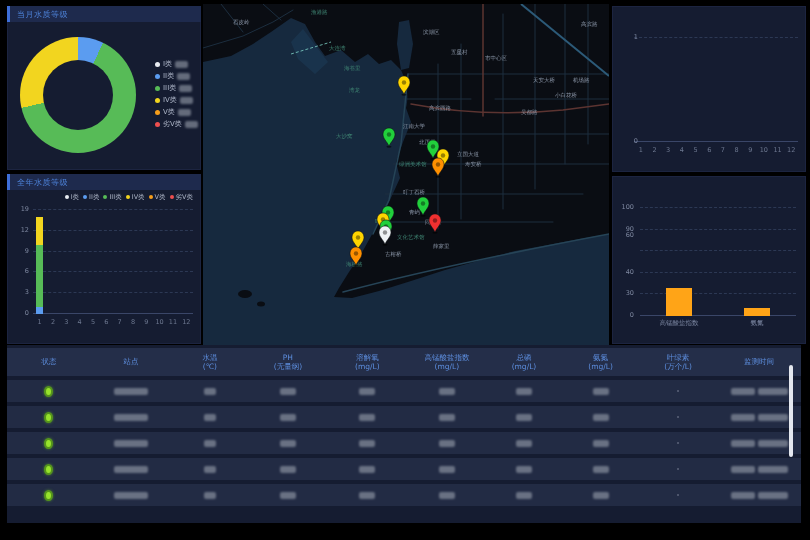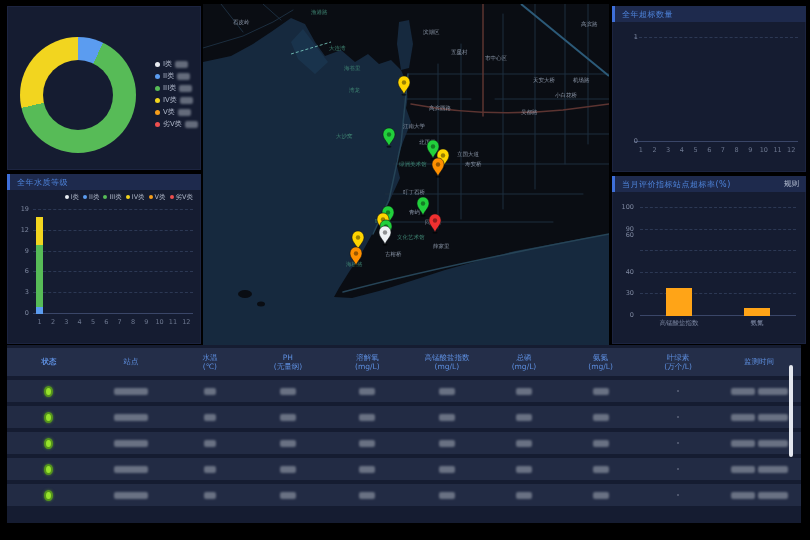--- a/index.html
+++ b/index.html
@@ -44,20 +44,23 @@
   .status-dot{width:9px;height:11px;border-radius:50%;background:#97e32c;border:2px solid #55941c;box-sizing:border-box;box-shadow:0 0 3px rgba(120,220,40,.5);}
   .scrollbar{position:absolute;right:8px;top:20px;width:4px;height:92px;background:#e4e7ee;border-radius:2px;}
   .timeblob{display:flex;gap:3px;align-items:center;}
 </style>
 </head>
 <body>
 
 <div class="stage">
 
   <section class="panel" style="left:7px;top:6px;width:194px;height:164px;">
+    <div class="panel-header">
+      <span class="panel-title">当月水质等级</span>
+    </div>
     <div class="donut" id="donut" style="background: conic-gradient(rgb(91, 156, 240) 0deg, rgb(91, 156, 240) 25.7143deg, rgb(87, 187, 87) 25.7143deg, rgb(87, 187, 87) 257.143deg, rgb(242, 213, 31) 257.143deg, rgb(242, 213, 31) 360deg);"></div>
     <div class="legend-v" id="donut-legend">
         <div class="legend-item">
           <div class="legend-dot" style="background: rgb(232, 236, 242);"></div>
           <span class="legend-label">I类</span>
           <div class="blob" style="width: 13px;"></div>
         </div>
         <div class="legend-item">
           <div class="legend-dot" style="background: rgb(91, 156, 240);"></div>
           <span class="legend-label">II类</span>
@@ -283,23 +286,20 @@
           <g transform="translate(153,261)">
             <ellipse cx="0" cy="0.8" rx="2.6" ry="1" fill="rgba(0,0,0,0.55)"></ellipse>
             <path d="M0,0 C-2.2,-4.5 -6,-7.5 -6,-11.5 C-6,-15.5 -3.3,-18 0,-18 C3.3,-18 6,-15.5 6,-11.5 C6,-7.5 2.2,-4.5 0,0 Z" fill="#ff9000" stroke="#101417" stroke-width="0.6"></path>
             <circle cx="0" cy="-11.5" r="2.2" fill="rgba(0,0,0,0.4)"></circle>
           </g>
         </g>
     </svg>
   </div>
 
   <section class="panel" style="left:612px;top:6px;width:194px;height:166px;">
-    <div class="panel-header">
-      <span class="panel-title">全年超标数量</span>
-    </div>
     <div class="plot" id="count-plot" style="left:22px;top:32px;width:164px;height:104px;">
         <div class="baseline"></div>
         <div class="ytick" style="left: -14px; bottom: -3px; transform: none;">0</div>
         <div class="gridline" style="bottom: 104px;"></div>
         <div class="ytick" style="left: -14px; bottom: 101px; transform: none;">1</div>
       </div>
     <div class="xticks" id="count-xticks" style="left:22px;top:140px;width:164px;">
         <span>1</span>
         <span>2</span>
         <span>3</span>
@@ -309,24 +309,20 @@
         <span>7</span>
         <span>8</span>
         <span>9</span>
         <span>10</span>
         <span>11</span>
         <span>12</span>
       </div>
   </section>
 
   <section class="panel" style="left:612px;top:176px;width:194px;height:168px;">
-    <div class="panel-header">
-      <span class="panel-title">当月评价指标站点超标率(%)</span>
-      <span class="panel-action">规则</span>
-    </div>
     <div class="plot" id="rate-plot" style="left:28px;top:32px;width:156px;height:108px;">
         <div class="baseline"></div>
         <div class="ytick" style="left: -24px; bottom: -3px; transform: none;">0</div>
         <div class="gridline" style="bottom: 21.6px;"></div>
         <div class="ytick" style="left: -24px; bottom: 18.6px; transform: none;">30</div>
         <div class="gridline" style="bottom: 43.2px;"></div>
         <div class="ytick" style="left: -24px; bottom: 40.2px; transform: none;">40</div>
         <div class="gridline" style="bottom: 64.8px;"></div>
         <div class="ytick" style="left: -24px; bottom: 77px; transform: none;">60</div>
         <div class="gridline" style="bottom: 86.4px;"></div>
@@ -335,21 +331,21 @@
         <div class="ytick" style="left: -24px; bottom: 105px; transform: none;">100</div>
         <div class="vbar" style="width: 26px; left: 26px; bottom: 0px; height: 28.08px; background: rgb(255, 164, 23);"></div>
         <div class="barlabel" style="left: 39px; bottom: -12px;">高锰酸盐指数</div>
         <div class="vbar" style="width: 26px; left: 104px; bottom: 0px; height: 7.56px; background: rgb(255, 164, 23);"></div>
         <div class="barlabel" style="left: 117px; bottom: -12px;">氨氮</div>
       </div>
   </section>
 
   <section class="tbl">
     <div class="tbl-colhead" id="tbl-colhead">
-        <div class="col" style="width: 86px; font-weight: bold;">
+        <div class="col" style="width: 86px;">
           <span>状态</span>
         </div>
         <div class="col" style="width: 82px;">
           <span>站点</span>
         </div>
         <div class="col" style="width: 80px; text-align: center;">
           <span>水温</span>
           <span>(℃)</span>
         </div>
         <div class="col" style="width: 80px;">

